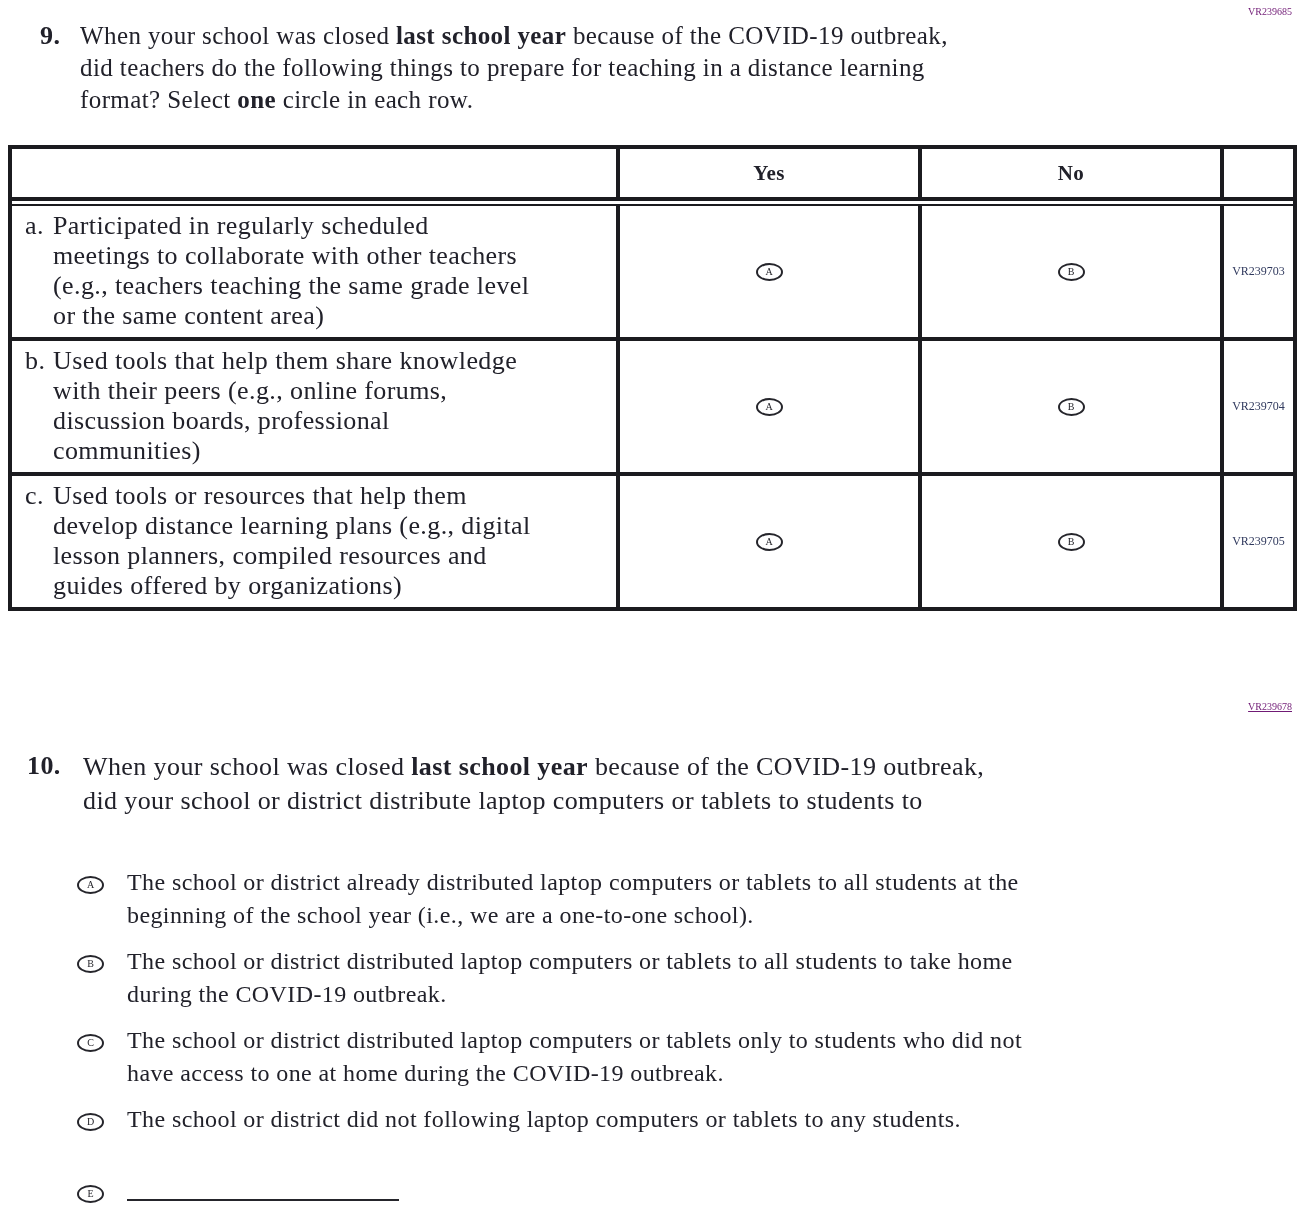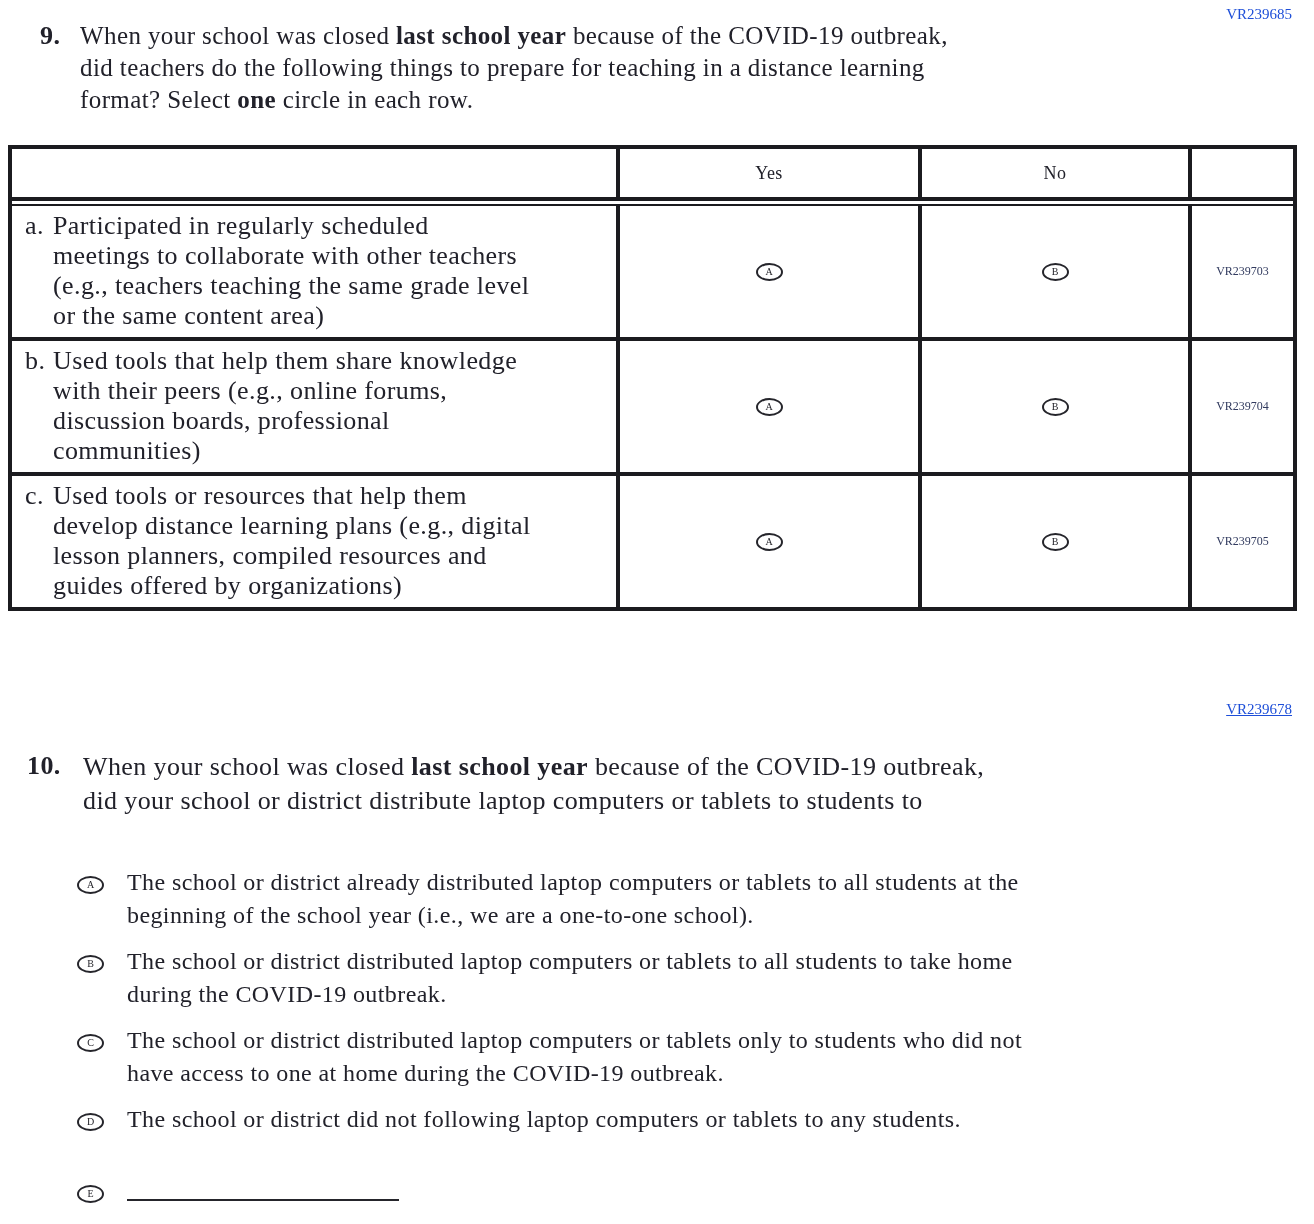--- a/index.html
+++ b/index.html
@@ -7,23 +7,23 @@
     position:relative;
     width:1314px;height:1224px;
     background:#ffffff;
     font-family:"Liberation Serif","DejaVu Serif",serif;
     color:#21212a;
     letter-spacing:0.4px;
     overflow:hidden;
   }
   .vr{
     position:absolute;
-    font-size:15px;
+    font-size:10px;
     letter-spacing:0;
-    color:#1d4ed8;
+    color:#701a75;
   }
   .vr-top{top:6px;right:22px;}
   .vr-mid{top:701px;right:22px;text-decoration:underline;}
 
   
   .q-num{position:absolute;font-weight:bold;font-size:26px;}
   .q9-num{left:40px;top:21px;}
   .q10-num{left:27px;top:751px;}
   .q-text{position:absolute;font-size:25px;}
   .q9-text{left:80px;top:20px;line-height:32px;}
@@ -34,24 +34,24 @@
   
   .qtable{
     position:absolute;left:8px;top:145px;
     width:1289px;box-sizing:border-box;
     border:4px solid #1b1b1f;
   }
   .trow{display:flex;}
   .cell{box-sizing:border-box;}
   .c1{width:604px;}
   .c2{width:302px;border-left:4px solid #1b1b1f;}
-  .c3{width:270px;border-left:4px solid #1b1b1f;}
+  .c3{width:302px;border-left:4px solid #1b1b1f;}
   .c4{flex:1;border-left:4px solid #1b1b1f;}
   .thead{height:48px;border-bottom:4px solid #1b1b1f;}
-  .thead .cell{display:flex;align-items:center;justify-content:center;font-weight:normal;font-size:18px;}
+  .thead .cell{display:flex;align-items:center;justify-content:center;font-weight:bold;font-size:21px;}
   .dgap{height:3px;background:#ffffff;}
   .dline{height:2px;background:#1b1b1f;}
   .tbody-row + .tbody-row{border-top:4px solid #1b1b1f;}
   .tbody-row .c1{display:flex;padding:5px 6px 6px 0;font-size:26px;line-height:30px;}
   .row-letter{width:41px;padding-left:13px;box-sizing:border-box;flex:0 0 41px;}
   .stem{flex:1;}
   .lines{white-space:pre-line;}
   .center-cell{display:flex;align-items:center;justify-content:center;}
   .vr-cell{display:flex;align-items:center;justify-content:center;font-size:12px;letter-spacing:0;color:#313a5e;}
 

